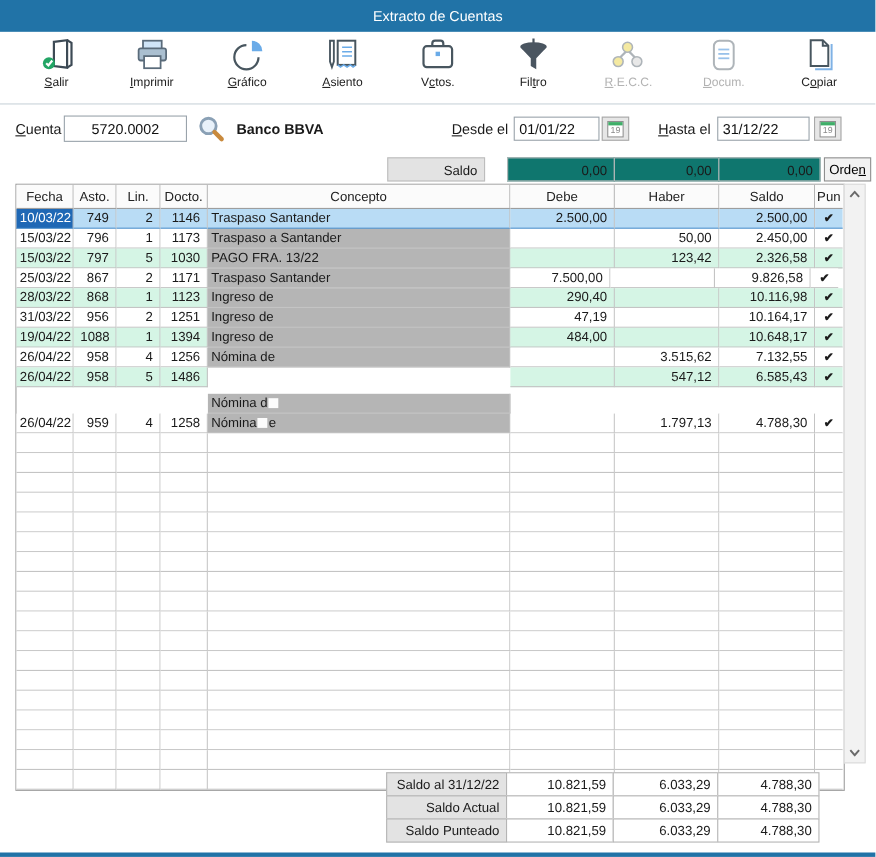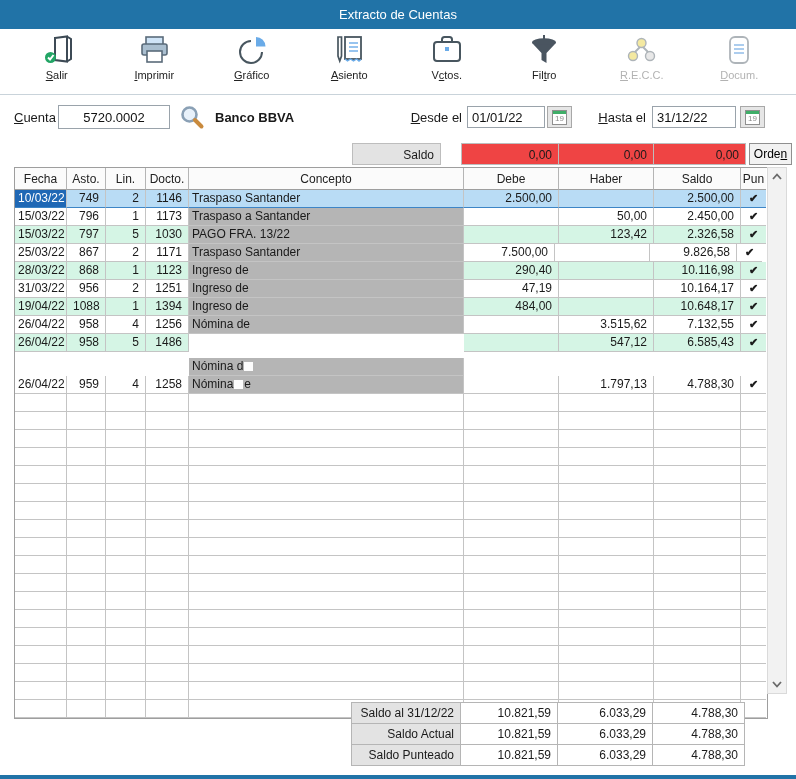--- a/index.html
+++ b/index.html
@@ -45,21 +45,21 @@
     background:#e6e6e6;border:1px solid #a8a8a8;display:flex;align-items:center;justify-content:center;padding:0;
   }
   #cal-desde{left:547px;} #cal-hasta{left:740px;}
   .mini-cal{width:15px;height:15px;background:#fff;border:1px solid #8f8f8f;box-sizing:border-box;}
   .mini-cal .top{height:3px;background:#3fae68;}
   .mini-cal span{display:block;font-size:8px;line-height:10px;color:#8a8a8a;text-align:center;}
   
   .strip{position:relative;height:24px;font-size:12px;}
   .strip .cell{
     position:absolute;top:0;height:22px;line-height:22px;box-sizing:border-box;
-    border:1px solid #bdbdbd;background:#ef4444;text-align:right;padding:0 6px;
+    border:1px solid #bdbdbd;background:#0f766e;text-align:right;padding:0 6px;
   }
   #sa-label{left:352px;width:89px;background:#e3e3e3;}
   #sa-debe{left:461px;width:98px;}
   #sa-haber{left:558px;width:96px;}
   #sa-saldo{left:653px;width:93px;}
   #orden-btn{
     position:absolute;left:749px;top:0;width:43px;height:22px;box-sizing:border-box;
     background:#f2f2f2;border:1px solid #8f8f8f;font-size:12px;font-family:"Liberation Sans",sans-serif;
     padding:0;text-align:center;
   }
@@ -170,20 +170,28 @@
       <span><u>R</u>.E.C.C.</span>
     </div>
     <div class="tb-btn disabled">
       <span class="tb-icon"><svg viewBox="0 0 36 32" width="36" height="32">
    <rect x="9" y="3" width="18" height="26" rx="5" fill="#fff" stroke="#9aa2a8" stroke-width="1.8"></rect>
    <line x1="13" y1="11" x2="23" y2="11" stroke="#7fb2e5" stroke-width="1.6"></line>
    <line x1="13" y1="15" x2="23" y2="15" stroke="#7fb2e5" stroke-width="1.6"></line>
    <line x1="13" y1="19" x2="23" y2="19" stroke="#7fb2e5" stroke-width="1.6"></line>
         </svg></span>
       <span><u>D</u>ocum.</span>
+    </div>
+    <div class="tb-btn">
+      <span class="tb-icon"><svg viewBox="0 0 36 32" width="36" height="32">
+   <path d="M29 6 V29 H14" fill="none" stroke="#7fb2e5" stroke-width="1.8"></path>
+   <path d="M10 2.5 H21 L26 7.5 V26 H10 Z" fill="#fff" stroke="#48565f" stroke-width="1.8"></path>
+   <path d="M21 2.5 V7.5 H26" fill="none" stroke="#48565f" stroke-width="1.8"></path>
+        </svg></span>
+      <span>C<u>o</u>piar</span>
     </div>
   </div>
 
 <div class="filters">
   <span class="f-label" style="left:14px"><u>C</u>uenta</span>
   <input id="cuenta-input" class="txt-input" value="5720.0002" style="">
   <button id="search-btn">
     <span>
       <svg width="26" height="26" viewBox="0 0 26 26">
         <circle cx="10.5" cy="10.5" r="7" fill="#e8f1fa" stroke="#8aa0b5" stroke-width="2.6"></circle>

